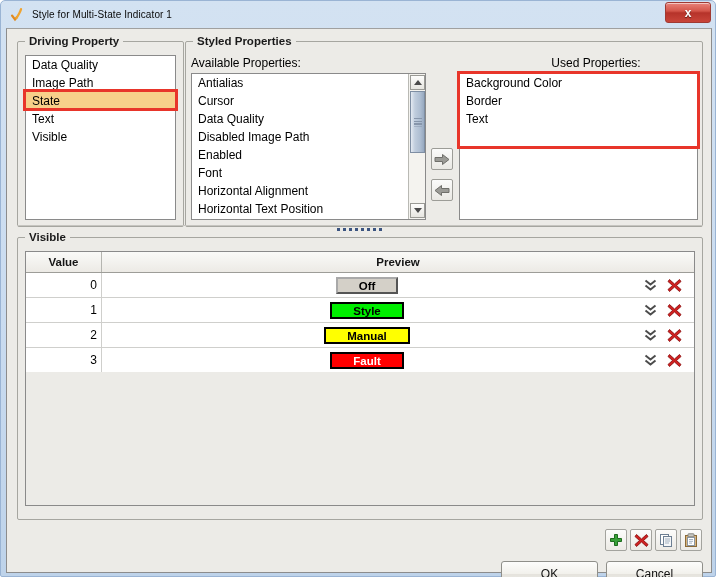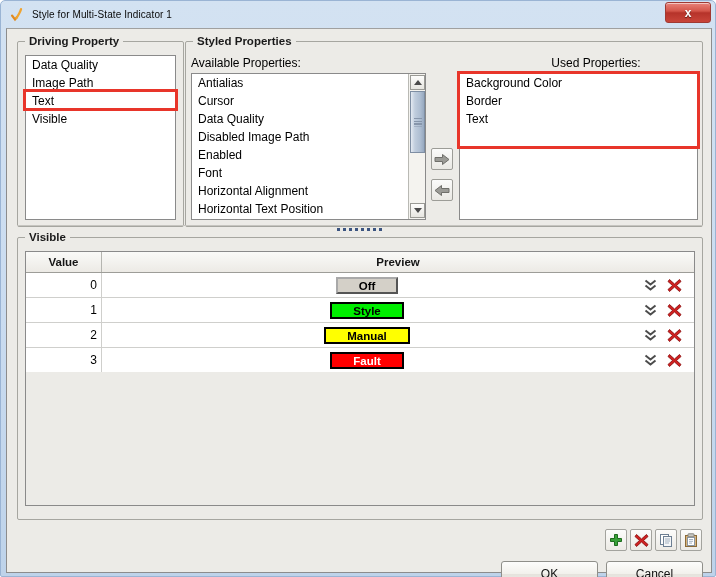--- a/index.html
+++ b/index.html
@@ -324,20 +324,21 @@
   </div>
 
   <div class="client">
 
     <div class="groupbox" style="left:10px; top:12px; width:167px; height:186px;">
       <div class="gb-title">Driving Property</div>
     </div>
     <div class="listbox" style="left:18px; top:26px; width:151px; height:165px;">
       <div class="row">Data Quality</div>
       <div class="row">Image Path</div>
+      <div class="row selected" style="background: rgb(247, 208, 138);">State</div>
       <div class="row">Text</div>
       <div class="row">Visible</div>
     </div>
 
     <div class="redbox" style="left: 16px; top: 60px; width: 155px; height: 22px; border-color: rgb(232, 53, 42);"></div>
 
     <div class="groupbox" style="left:178px; top:12px; width:518px; height:186px;">
       <div class="gb-title">Styled Properties</div>
     </div>
 

